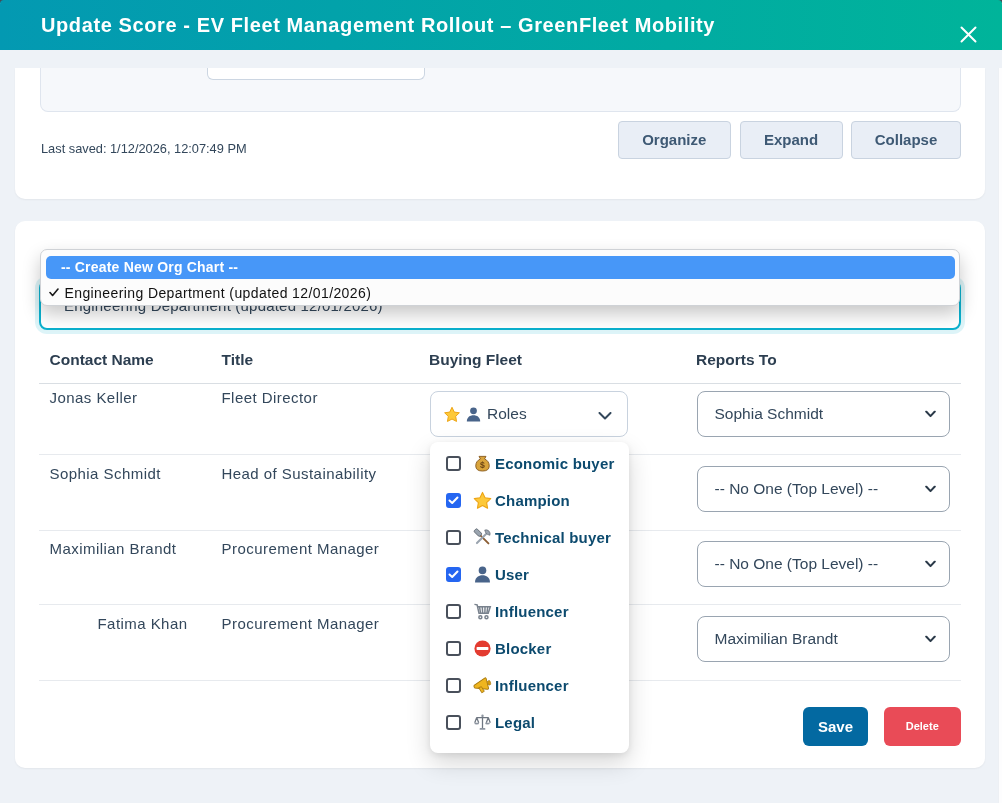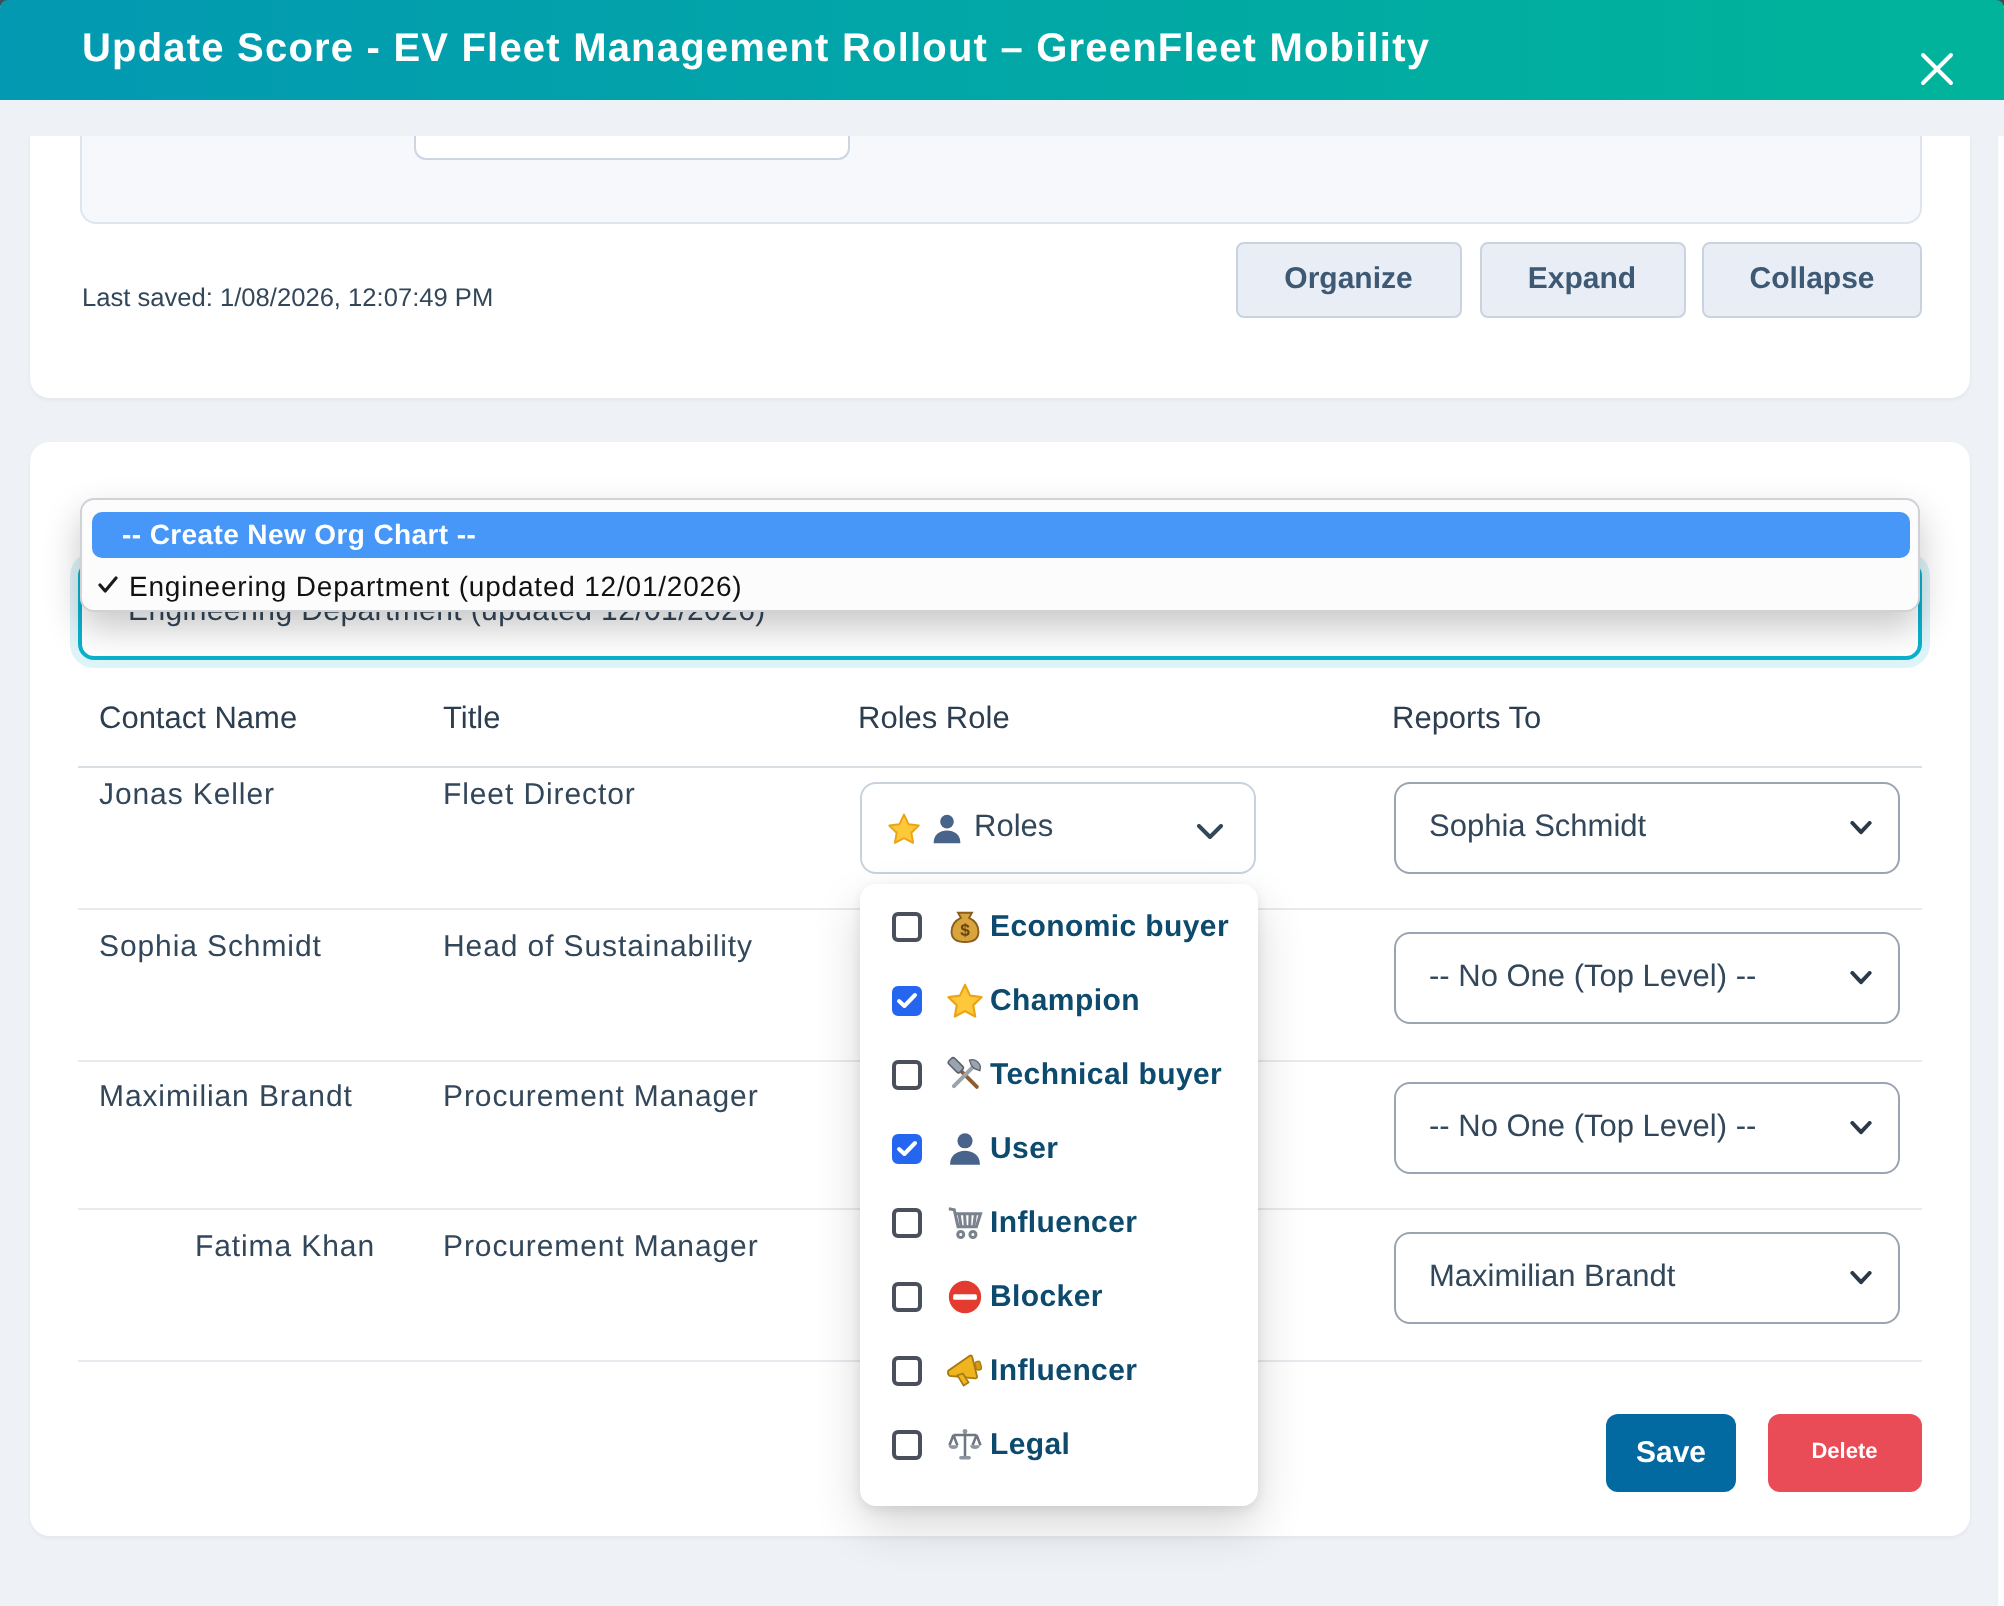--- a/index.html
+++ b/index.html
@@ -19,21 +19,21 @@
     border:1px solid #dfe5ee; border-top:none; border-radius:0 0 8px 8px; }
   .inputcut { left:191.5px; top:0; width:218px; height:11.5px; background:#fff;
     border:1px solid #ccd6e2; border-top:none; border-radius:0 0 6px 6px; }
   .lastsaved { left:26px; top:73px; font-size:12.8px; color:#33475b; }
   .gbtn { top:52.5px; height:38.5px; background:#e9eef6; border:1px solid #c9d3e0; border-radius:4px;
     color:#3e5974; font-weight:700; font-size:15px; display:flex; align-items:center; justify-content:center; }
   .card2 { left:15px; top:221px; width:970px; height:547px; border-radius:10px; }
   .orgselect { left:24px; top:59px; width:922px; height:50px; background:#fff;
     border:2px solid #0bb0cd; border-radius:8px; box-shadow:0 0 0 4px rgba(11,176,205,.14);
     font-size:15px; letter-spacing:.2px; color:#33475b; display:flex; align-items:center; padding-left:23px; }
-  .th { font-size:15.5px; font-weight:400; color:#2c3e50; top:130px; }
+  .th { font-size:15.5px; font-weight:700; color:#2c3e50; top:130px; }
   .hline { left:24px; width:922px; height:0; border-top:1px solid #d9dee3; }
   .rline { left:24px; width:922px; height:0; border-top:1px solid #e7eaee; }
   .td { font-size:15px; letter-spacing:.45px; color:#33475b; }
   .rolesbtn { left:414.5px; top:170px; width:198.5px; height:46px; background:#fff;
     border:1px solid #c8d2de; border-radius:8px; }
   .rsel { left:681.5px; width:253px; height:46px; background:#fff; border:1px solid #9aa5b1;
     border-radius:8px; font-size:15.5px; color:#33475b; display:flex; align-items:center; padding-left:17px; }
   .rsel svg { position:absolute; right:13px; top:50%; transform:translateY(-50%); }
   .panel { left:415px; top:220.5px; width:198.5px; height:311.5px; background:#fff;
     border-radius:8px; box-shadow:0 10px 24px rgba(0,0,0,.16), 0 2px 6px rgba(0,0,0,.08); }
@@ -60,32 +60,32 @@
 <div class="abs header">
   <h1>Update Score - EV Fleet Management Rollout – GreenFleet Mobility</h1>
   <svg class="closex" width="17" height="17" viewBox="0 0 17 17">
       <path d="M1.5 1.5 L15.5 15.5 M15.5 1.5 L1.5 15.5" stroke="#fff" stroke-width="2" stroke-linecap="round"></path>
     </svg>
 </div>
 
 <div class="abs card card1">
   <div class="abs subpanel"></div>
   <div class="abs inputcut"></div>
-  <div class="abs lastsaved">Last saved: 1/08/2026, 12:07:49 PM</div>
+  <div class="abs lastsaved">Last saved: 1/12/2026, 12:07:49 PM</div>
   <div class="abs gbtn" style="left:602.5px;width:113.5px;">Organize</div>
   <div class="abs gbtn" style="left:724.5px;width:103px;">Expand</div>
   <div class="abs gbtn" style="left:836px;width:110px;">Collapse</div>
 </div>
 
 <div class="abs card card2">
   <div class="abs orgselect">Engineering Department (updated 12/01/2026)</div>
 
   <div class="abs th" style="left:34.5px;">Contact Name</div>
   <div class="abs th" style="left:206.5px;">Title</div>
-  <div class="abs th" style="left:414px;">Roles Role</div>
+  <div class="abs th" style="left:414px;">Buying Fleet</div>
   <div class="abs th" style="left:681px;">Reports To</div>
   <div class="abs hline" style="top:162px;"></div>
   <div class="abs rline" style="top:233.3px;"></div>
   <div class="abs rline" style="top:308.5px;"></div>
   <div class="abs rline" style="top:383.4px;"></div>
   <div class="abs rline" style="top:458.7px;"></div>
 
   <div class="abs td" style="left:34.5px;top:168px;">Jonas Keller</div>
   <div class="abs td" style="left:206.5px;top:168px;">Fleet Director</div>
   <div class="abs td" style="left:34.5px;top:243.5px;">Sophia Schmidt</div>

